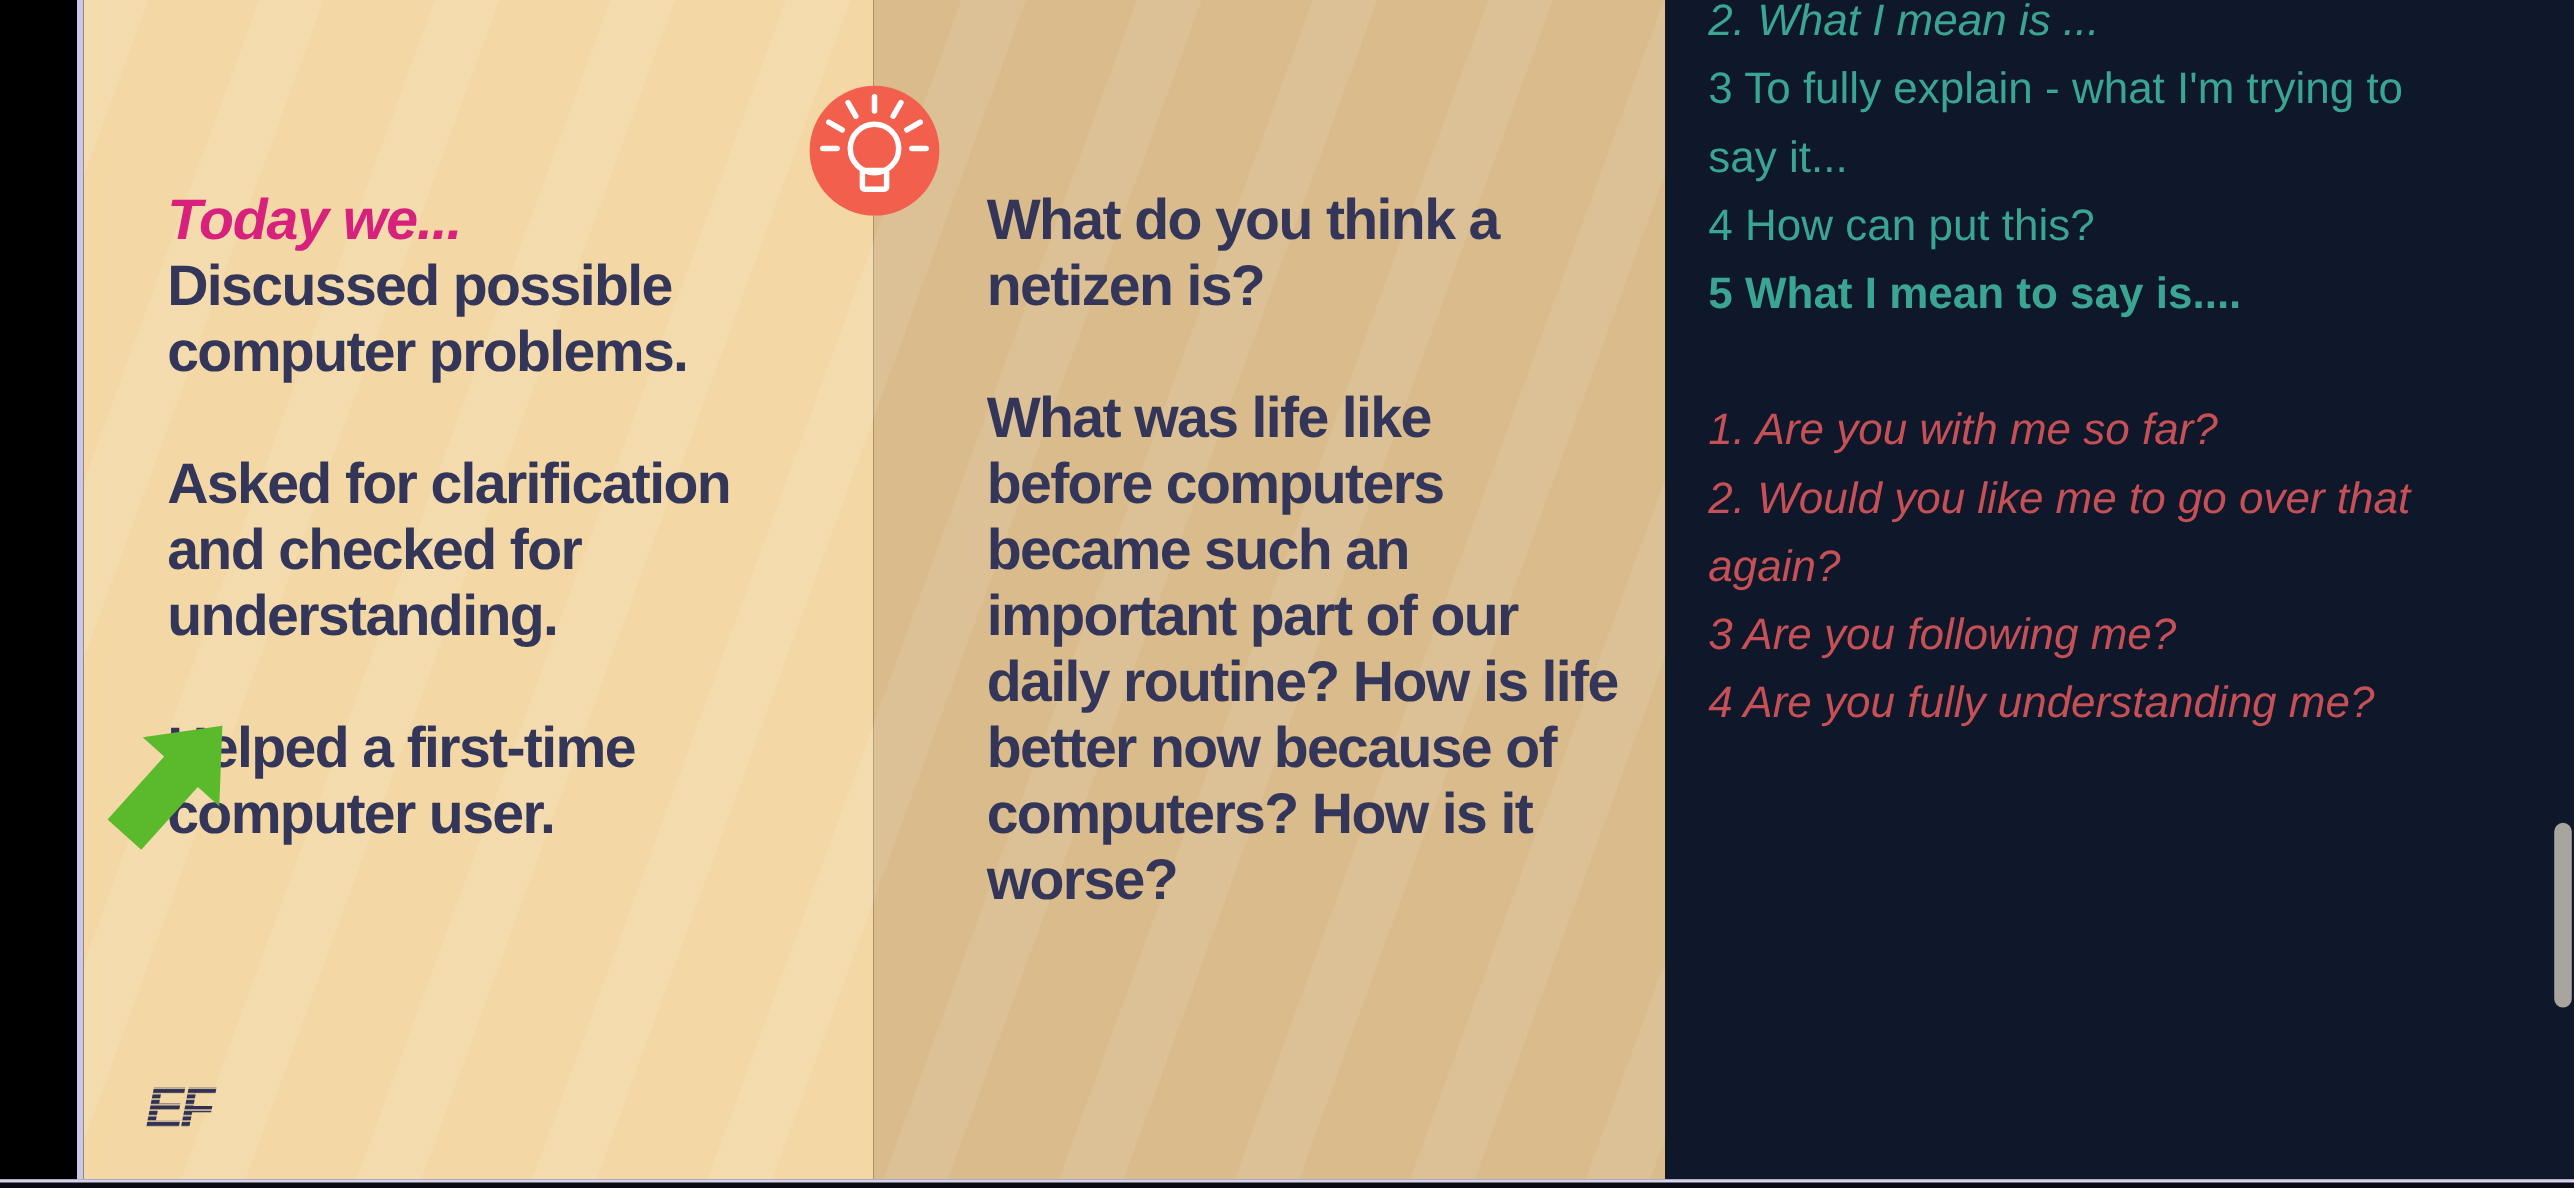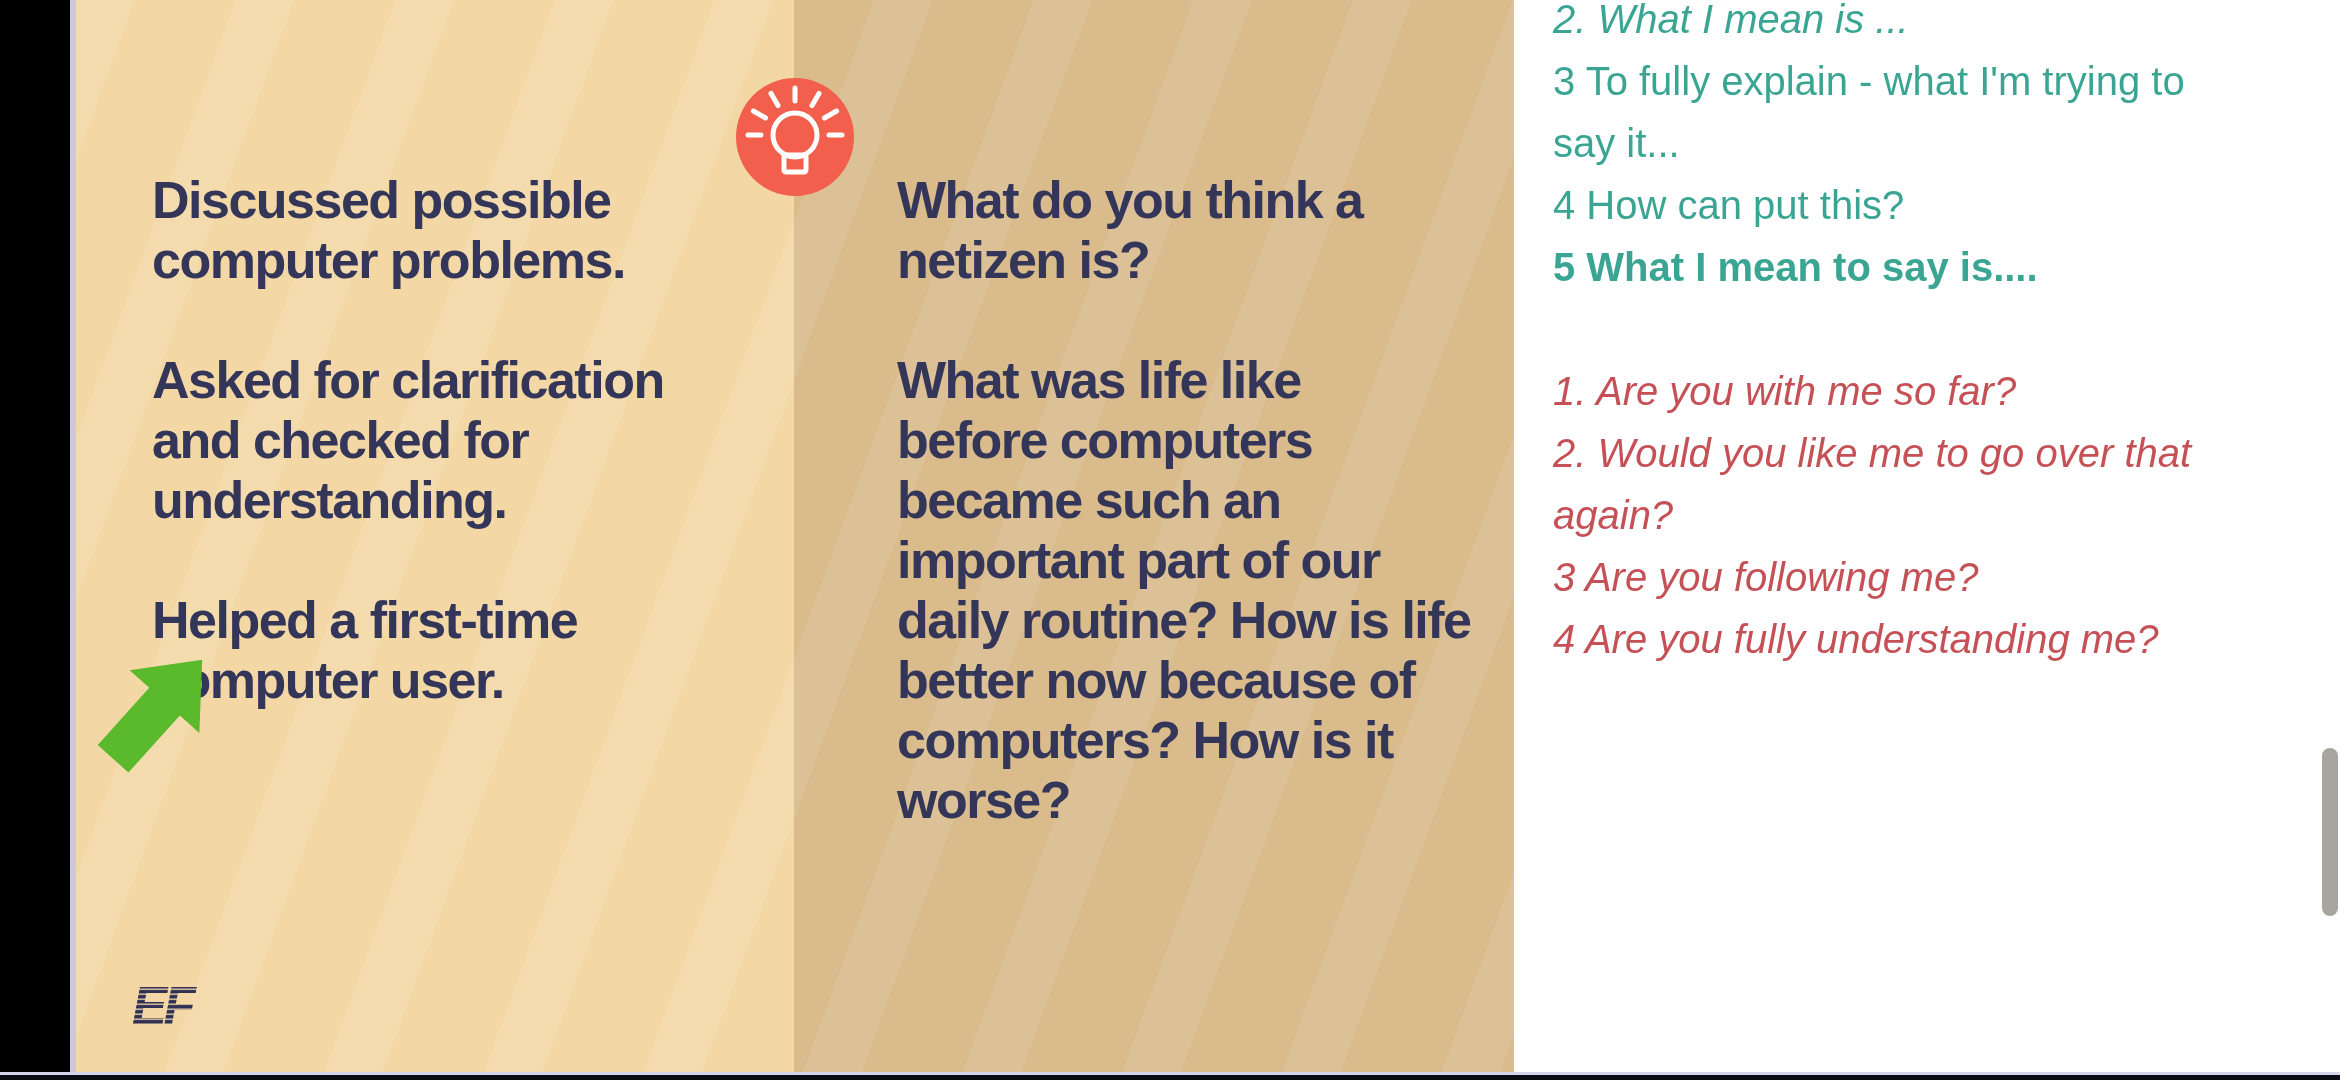--- a/index.html
+++ b/index.html
@@ -23,21 +23,21 @@
   .slide-col{position:absolute;top:170px;}
   .col-left{left:76px;width:600px;}
   .col-mid{left:821px;width:620px;}
   .col-heading{margin:0;font-size:52px;line-height:60px;font-weight:bold;font-style:italic;
     color:#D7217C;letter-spacing:-1px;}
   .col-body{margin:0;font-size:52px;line-height:60px;font-weight:bold;color:#343659;
     letter-spacing:-1.5px;white-space:pre-line;}
   .green-arrow{position:absolute;left:6px;top:625px;}
   .ef-logo{position:absolute;left:56px;top:975px;}
   
-  .notes{position:absolute;left:1514px;top:0;width:826px;height:1072px;background:#ffffff;z-index:2;overflow:hidden;}
+  .notes{position:absolute;left:1514px;top:0;width:826px;height:1072px;background:#0f172a;z-index:2;overflow:hidden;}
   .notes-text{position:absolute;left:39px;top:-12px;width:780px;}
   .note-line{margin:0;font-size:40px;line-height:62px;white-space:pre-line;}
   .teal{color:#3BA593;}
   .red{color:#C55055;}
   .it{font-style:italic;}
   .gap-after{margin-bottom:62px;font-weight:bold;}
   .scrollbar-thumb{position:absolute;left:808px;top:748px;width:16px;height:168px;border-radius:8px;background:#A8A49E;}
 </style>
 </head>
 <body>
@@ -59,20 +59,21 @@
           <line x1="76" y1="27.6" x2="83" y2="15.4"></line>
           <line x1="59" y1="23" x2="59" y2="10"></line>
           <line x1="42" y1="27.6" x2="35" y2="15.4"></line>
           <line x1="29.6" y1="40" x2="17.4" y2="33"></line>
           <line x1="25" y1="57" x2="12" y2="57"></line>
         </g>
       </svg>
     </div>
 
     <div class="slide-col col-left">
+      <p class="col-heading">Today we...</p>
       <p class="col-body">Discussed possible
 computer problems.
 
 Asked for clarification
 and checked for
 understanding.
 
 Helped a first-time
 computer user.</p>
     </div>

